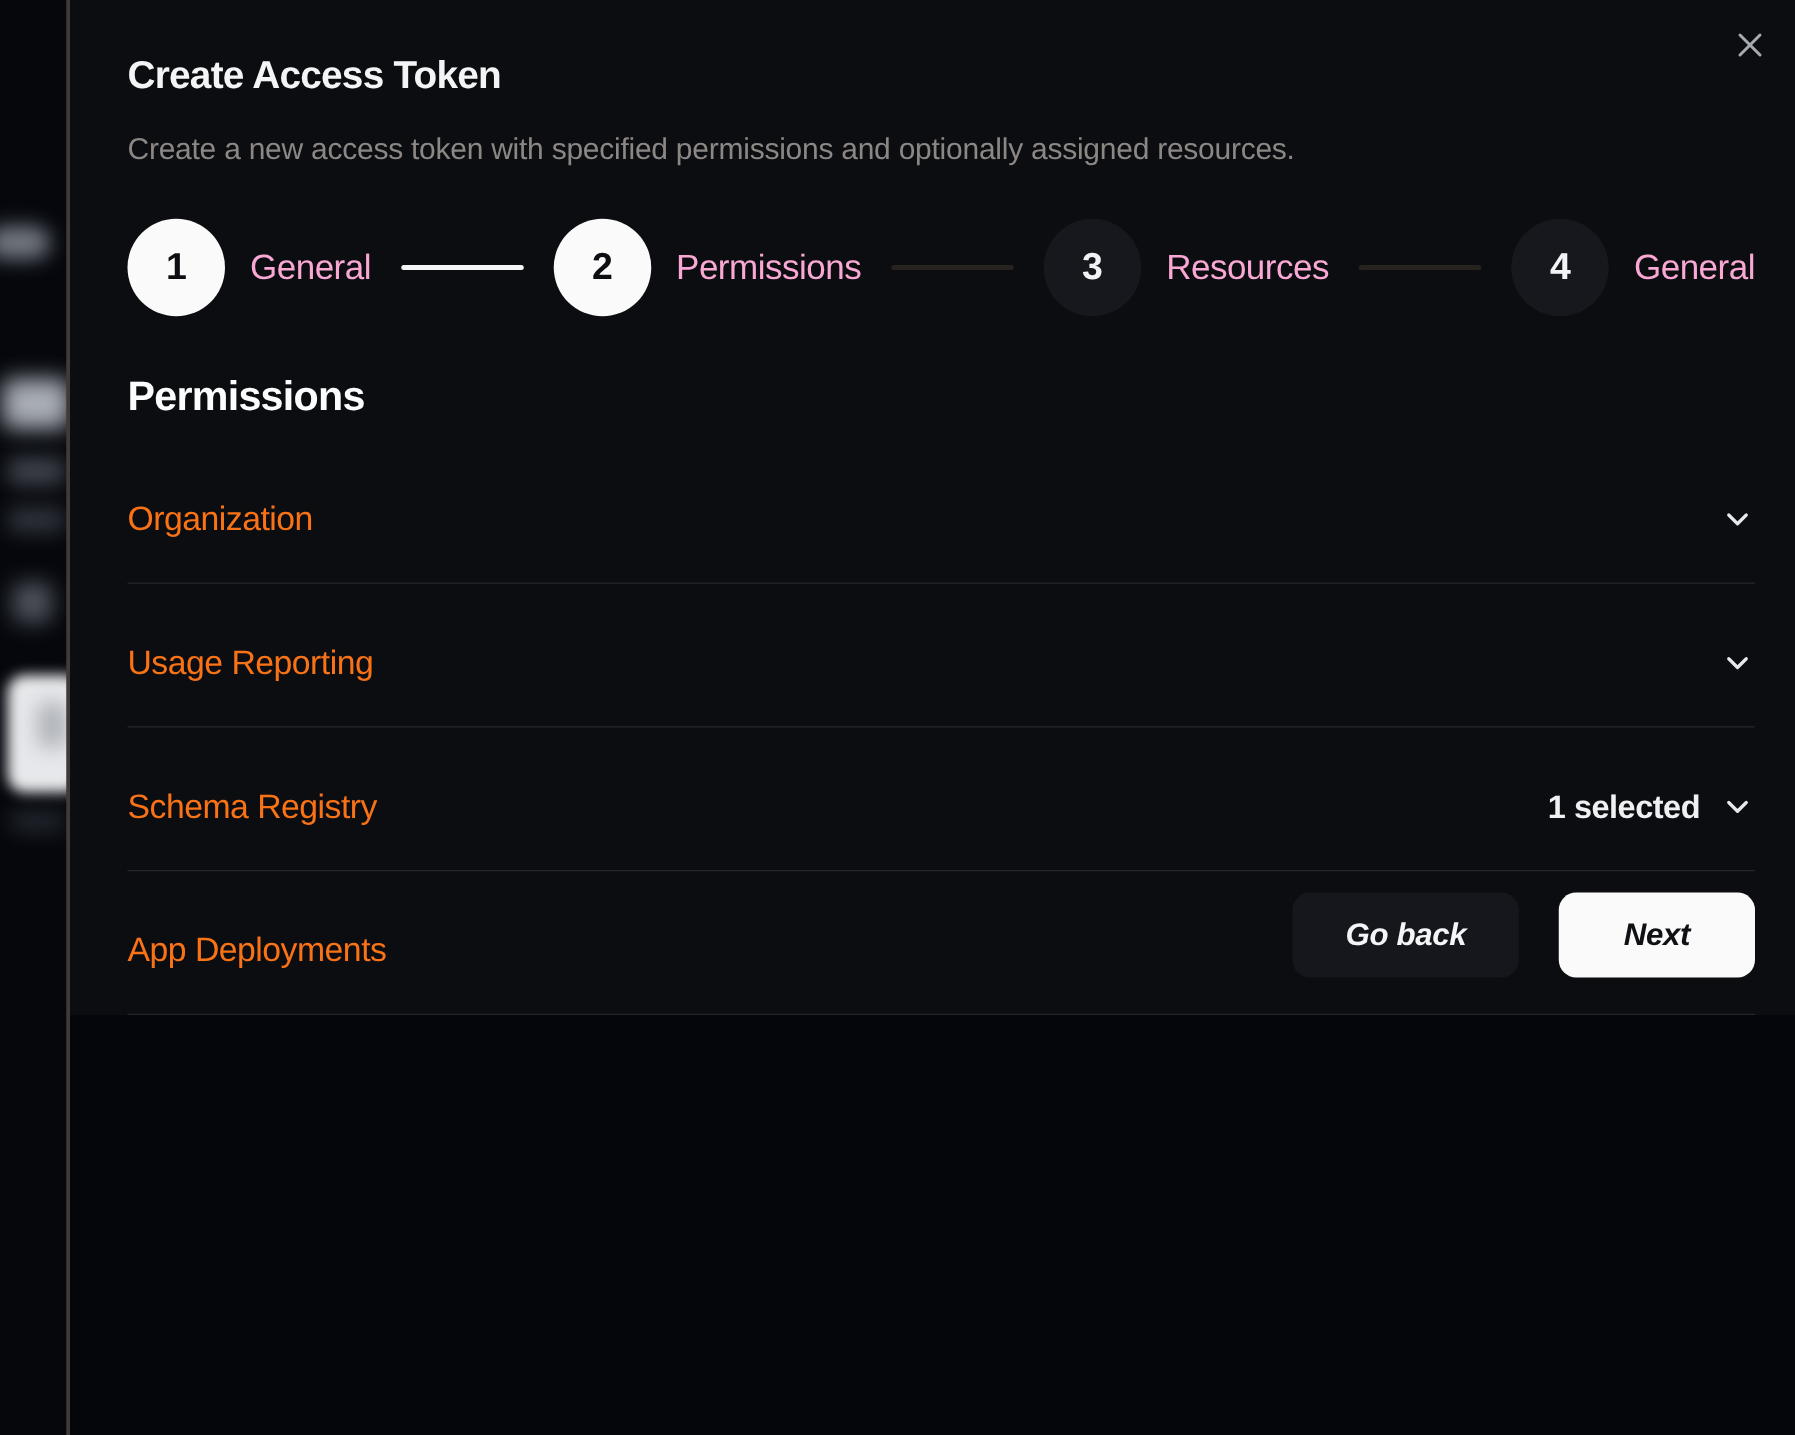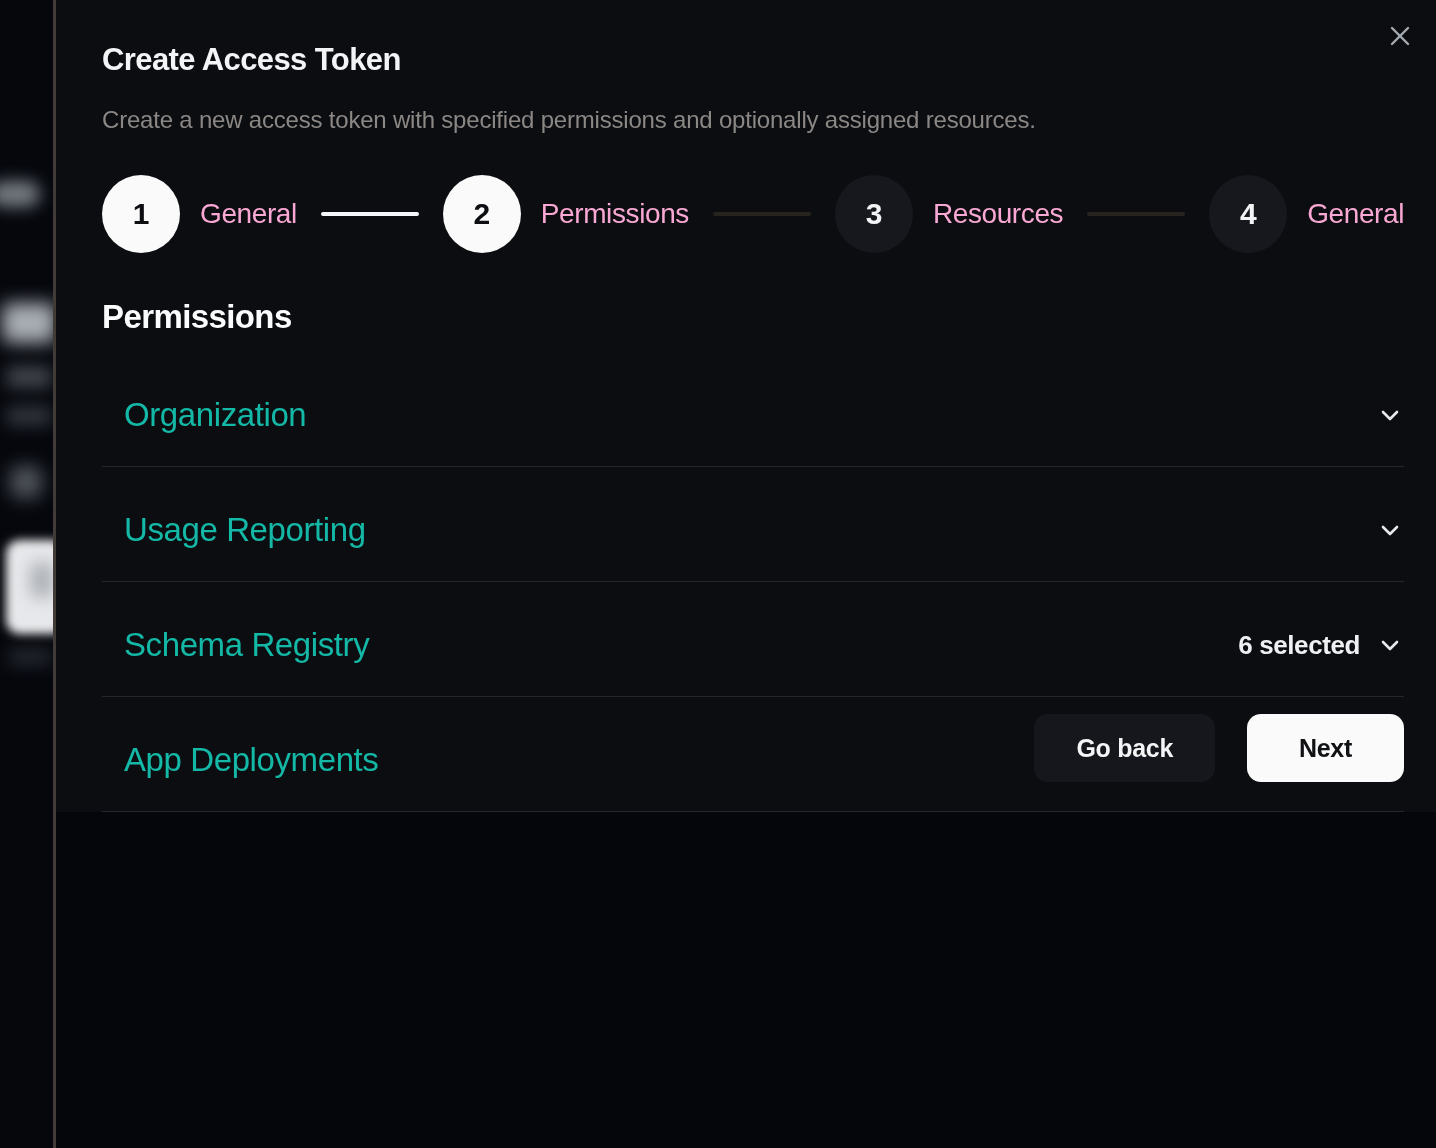--- a/index.html
+++ b/index.html
@@ -61,33 +61,33 @@
   .connector.todo { background:#27231f; }
 
   
   .section-heading { margin-top:44px; font-size:33px; font-weight:700; color:#fbfcfd; letter-spacing:-0.6px; }
   .acc-list { margin-top:16px; }
   .acc-row {
     height:115px; padding-top:12px;
     display:flex; align-items:center; justify-content:space-between;
     border-bottom:1px solid #26272b; cursor:pointer;
   }
-  .acc-label { font-size:33px; font-weight:500; color:#14b8a6; letter-spacing:-0.4px;margin-left:22px; }
+  .acc-label { font-size:27px; font-weight:500; color:#f97316; letter-spacing:-0.4px; }
   .acc-right { display:flex; align-items:center; gap:16px; }
   .acc-selection { font-size:26px; font-weight:600; color:#eef0f2; letter-spacing:-0.4px; }
   .acc-selection:empty { display:none; }
   .chev { display:block; }
 
   
   .footer { position:absolute; bottom:30px; right:32px; display:flex; gap:32px; }
   .btn {
     height:68px; border:none; border-radius:14px; cursor:pointer;
     font-family:"Liberation Sans", sans-serif;
     font-size:25px; font-weight:600; letter-spacing:-0.3px;
-    display:flex; align-items:center; justify-content:center;
+    display:flex; align-items:center; justify-content:center;font-style:italic;
   }
   .btn-ghost { background:#16171c; color:#f4f5f6; padding:0 42px; }
   .btn-primary { background:#fafafa; color:#101114; padding:0 52px; }
 </style>
 </head>
 <body>
 
 <div class="backdrop-sidebar">
   <div class="blob blob-pill"></div>
   <div class="blob blob-bright"></div>
@@ -155,21 +155,21 @@
 
         <svg class="chev" width="28" height="28" viewBox="0 0 28 28" fill="none">
           <polyline points="7,11 14,18 21,11" stroke="#e6e9ec" stroke-width="2.6" stroke-linecap="round" stroke-linejoin="round"></polyline>
         </svg>
       </span>
     </div>
 
     <div class="acc-row">
       <span class="acc-label">Schema Registry</span>
       <span class="acc-right">
-        <span class="acc-selection">6 selected</span>
+        <span class="acc-selection">1 selected</span>
         <svg class="chev" width="28" height="28" viewBox="0 0 28 28" fill="none">
           <polyline points="7,11 14,18 21,11" stroke="#e6e9ec" stroke-width="2.6" stroke-linecap="round" stroke-linejoin="round"></polyline>
         </svg>
       </span>
     </div>
 
     <div class="acc-row">
       <span class="acc-label">App Deployments</span>
       <span class="acc-right">
 

